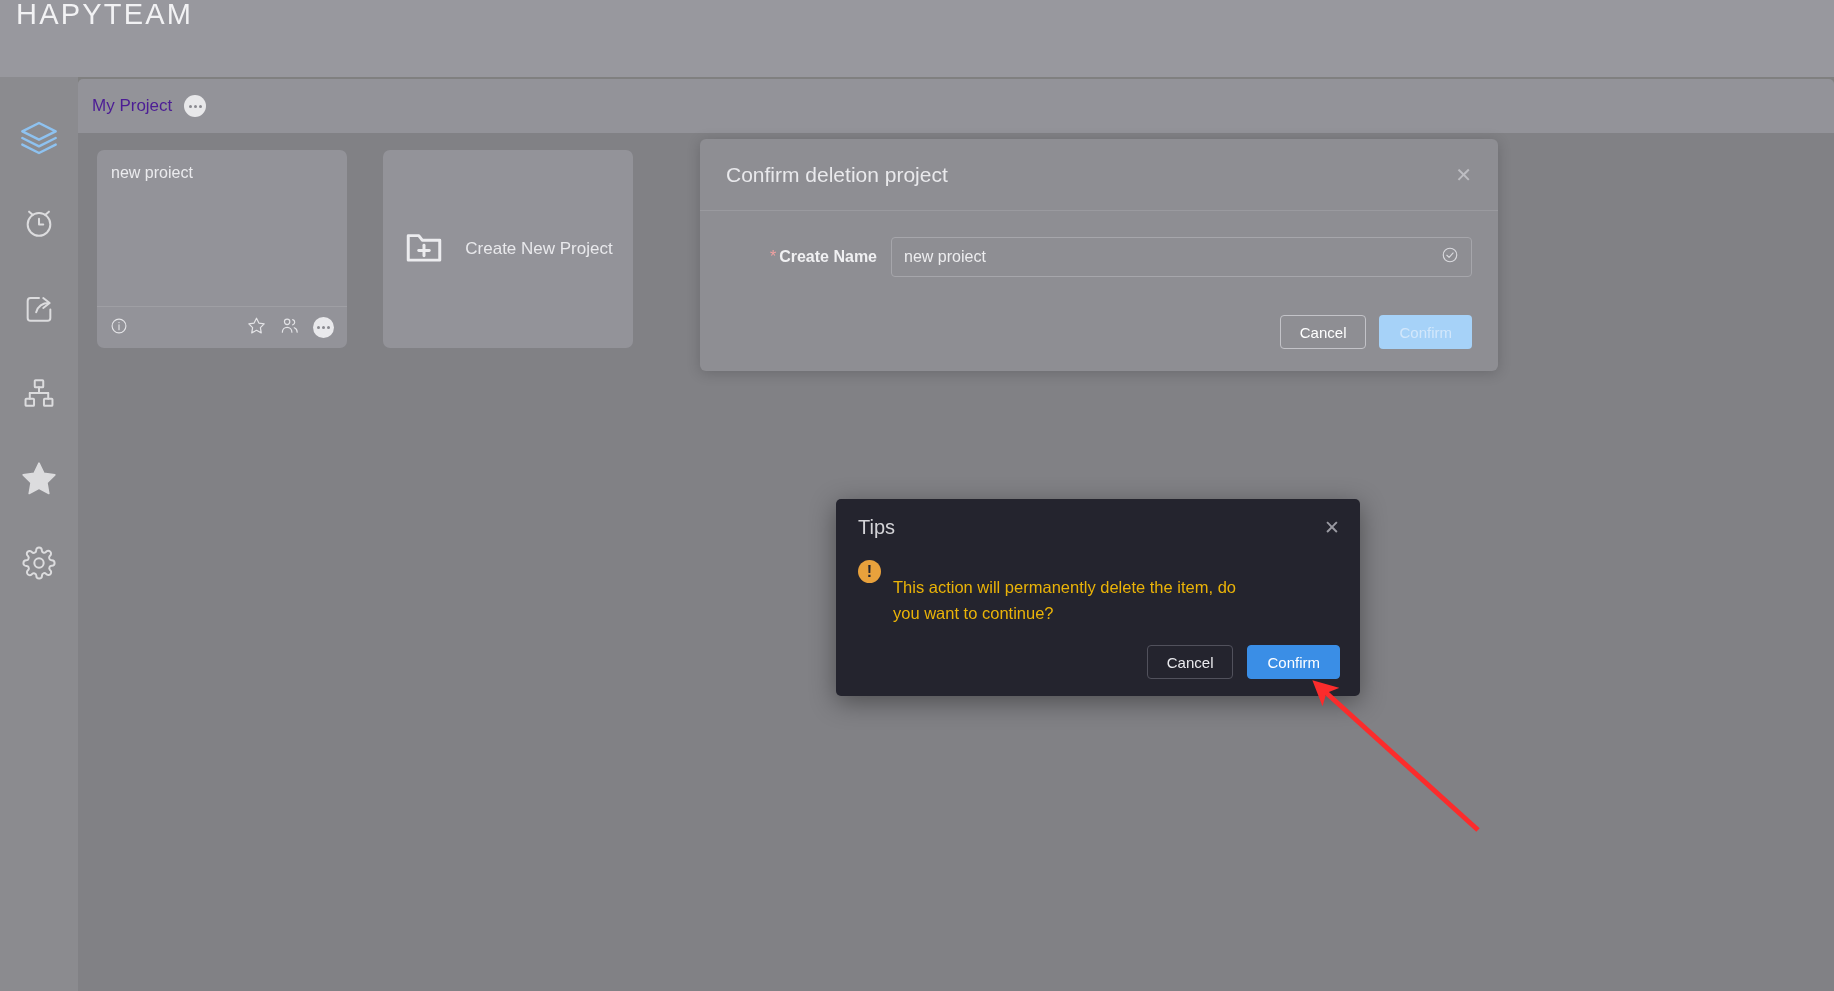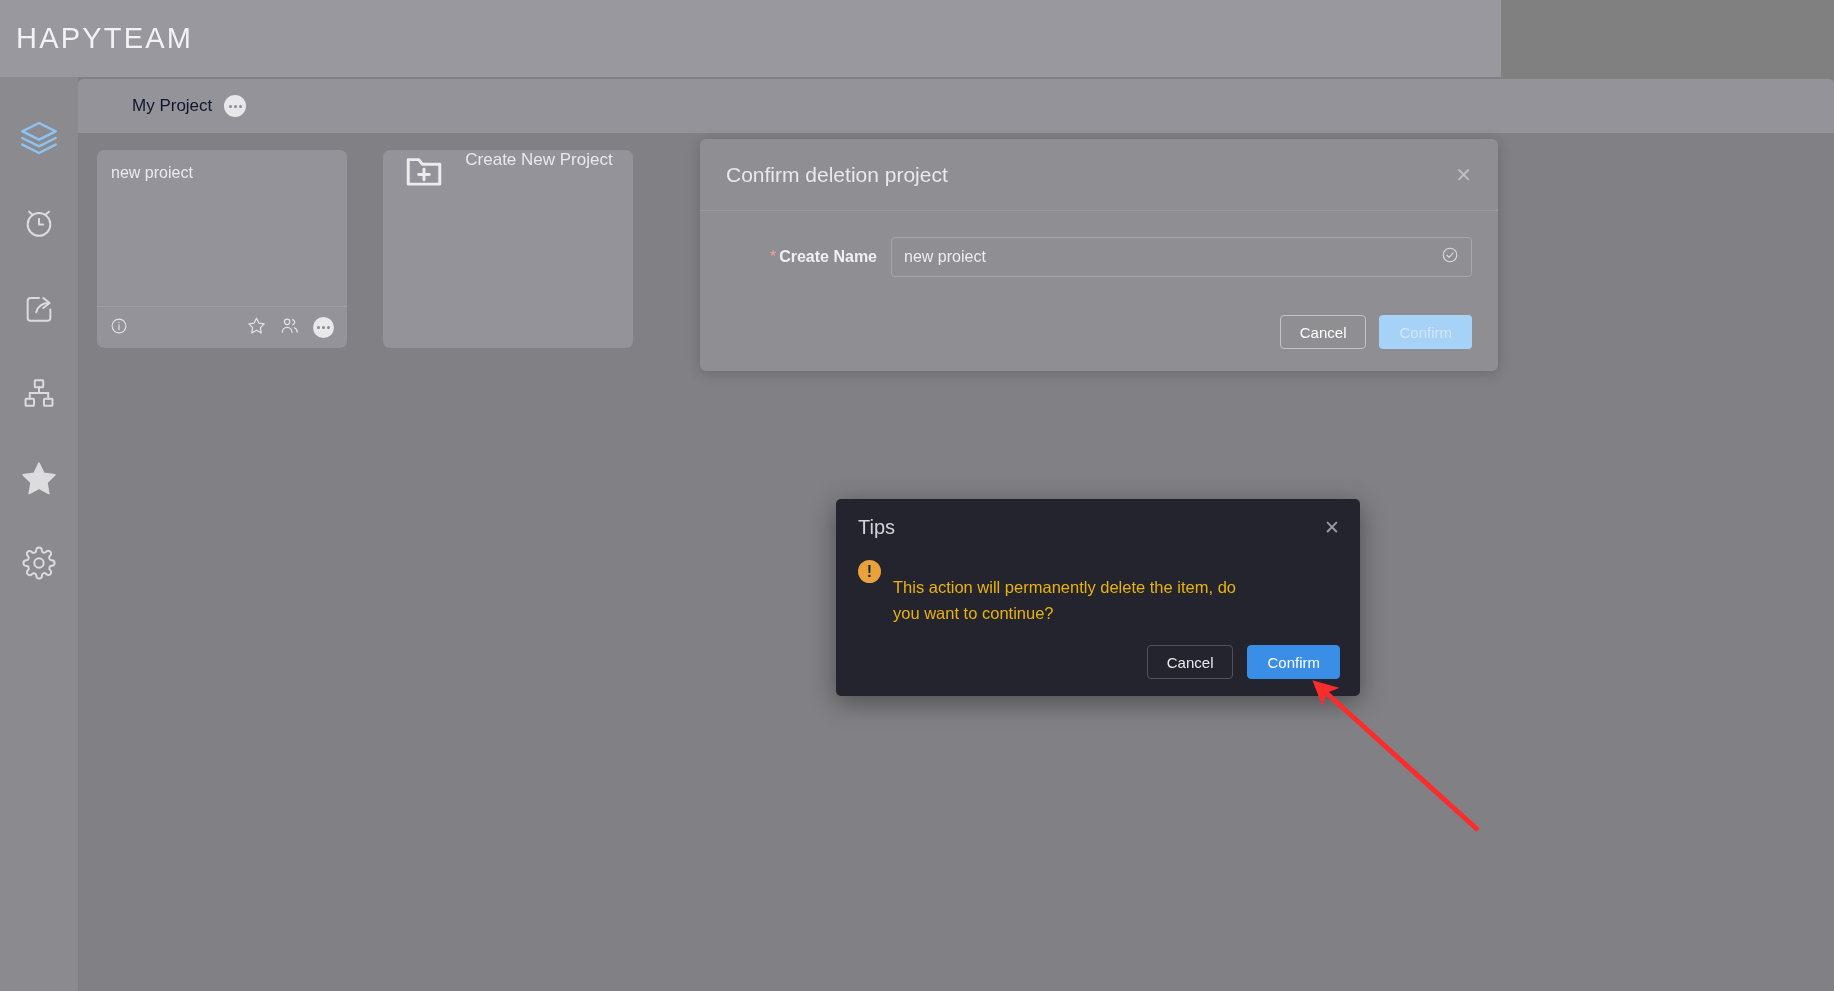--- a/index.html
+++ b/index.html
@@ -16,25 +16,24 @@
     position: relative;
     width: 1834px;
     height: 991px;
     background: #808080;
   }
 
   
   .topbar {
     position: absolute;
     top: 0; left: 0;
-    width: 1501px;
+    width: 1834px;
     height: 77px;
     background: #98989e;
     display: flex;
-    align-items: center;
   }
   .brand {
     margin-left: 16px;
     font-size: 29px;
     letter-spacing: 2.2px;
     color: #f2f2f4;
     font-weight: 400;
     line-height: 1;
     user-select: none;
   }
@@ -68,24 +67,23 @@
     width: 1756px;
     height: 54px;
     background: #939399;
     border-radius: 5px 5px 0 0;
     display: flex;
     align-items: center;
     padding-left: 14px;
   }
   .tab-label {
     font-size: 17px;
-    color: #0f172a;
+    color: #4c1d95;
     margin-right: 12px;
     user-select: none;
-    margin-left: 40px;
   }
   .dots-badge {
     width: 22px; height: 22px;
     border-radius: 50%;
     background: #e8e8ea;
     display: flex;
     align-items: center;
     justify-content: center;
     cursor: pointer;
   }
@@ -160,21 +158,21 @@
     margin: 0 1px;
     display: block;
   }
 
   .create-card {
     width: 250px;
     height: 198px;
     background: #939399;
     border-radius: 7px;
     display: flex;
-    align-items: flex-start;
+    align-items: center;
     justify-content: center;
     gap: 20px;
     cursor: pointer;
   }
   .create-label {
     font-size: 17px;
     color: #e9e9ec;
     user-select: none;
   }
 

